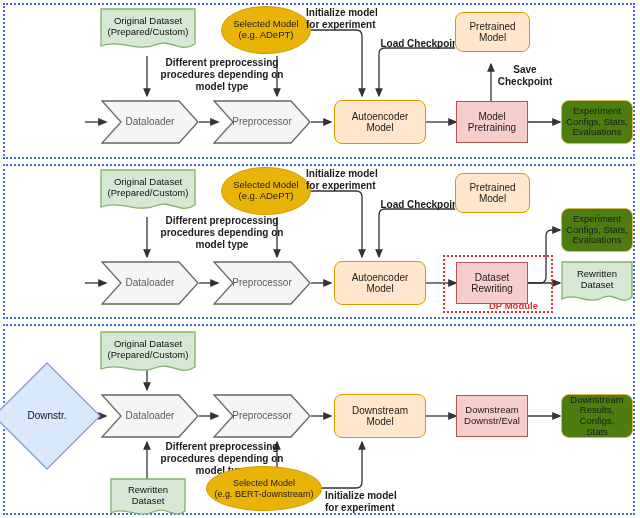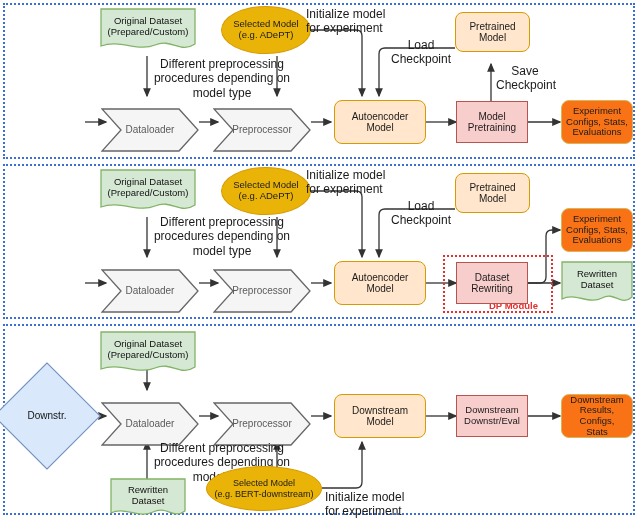--- a/index.html
+++ b/index.html
@@ -23,35 +23,35 @@
   .doc svg{position:absolute;left:0;top:0;width:100%;height:100%;}
   .doc .dtext{position:relative;z-index:2;width:100%;padding-bottom:6px;font-size:9.5px;color:#111;}
 
   
   .ellipse{background:#eab308;border:1.6px solid #d79b00;border-radius:50%;font-size:9.5px;}
 
   
   .rbox{background:#ffe6cc;border:1.6px solid #d79b00;border-radius:8px;font-size:10px;}
 
   
-  .ybox{background:#f97316;border:1.4px solid #d6b656;border-radius:8px;font-size:9.5px;}
+  .ybox{background:#4d7c0f;border:1.4px solid #d6b656;border-radius:8px;font-size:9.5px;}
 
   
   .pbox{background:#f8cecc;border:1.4px solid #b85450;font-size:10px;}
 
   
-  .step{width:98px;height:44px;margin-top:8px;}
+  .step{width:98px;height:44px;}
   .step svg{position:absolute;left:0;top:0;width:100%;height:100%;}
   .step .stext{position:relative;z-index:2;font-size:10px;color:#5b5b5b;width:100%;}
 
   
   .dpmodule{position:absolute;border:2px dotted #e62e2e;box-sizing:border-box;}
   .dplabel{position:absolute;color:#e62e2e;font-size:9.5px;font-weight:bold;}
 
-  .lbl{position:absolute;font-size:12px;color:#1b1b1b;line-height:1.2;text-align:center;}
+  .lbl{position:absolute;font-size:10px;color:#1b1b1b;line-height:1.2;text-align:center;font-weight:bold;}
   .lbl.left{text-align:left;}
 
   svg.wires{position:absolute;left:0;top:0;width:640px;height:518px;pointer-events:none;}
 </style>
 </head>
 <body>
 
 <div id="canvas">
 
   <svg class="wires" viewBox="0 0 640 518">

